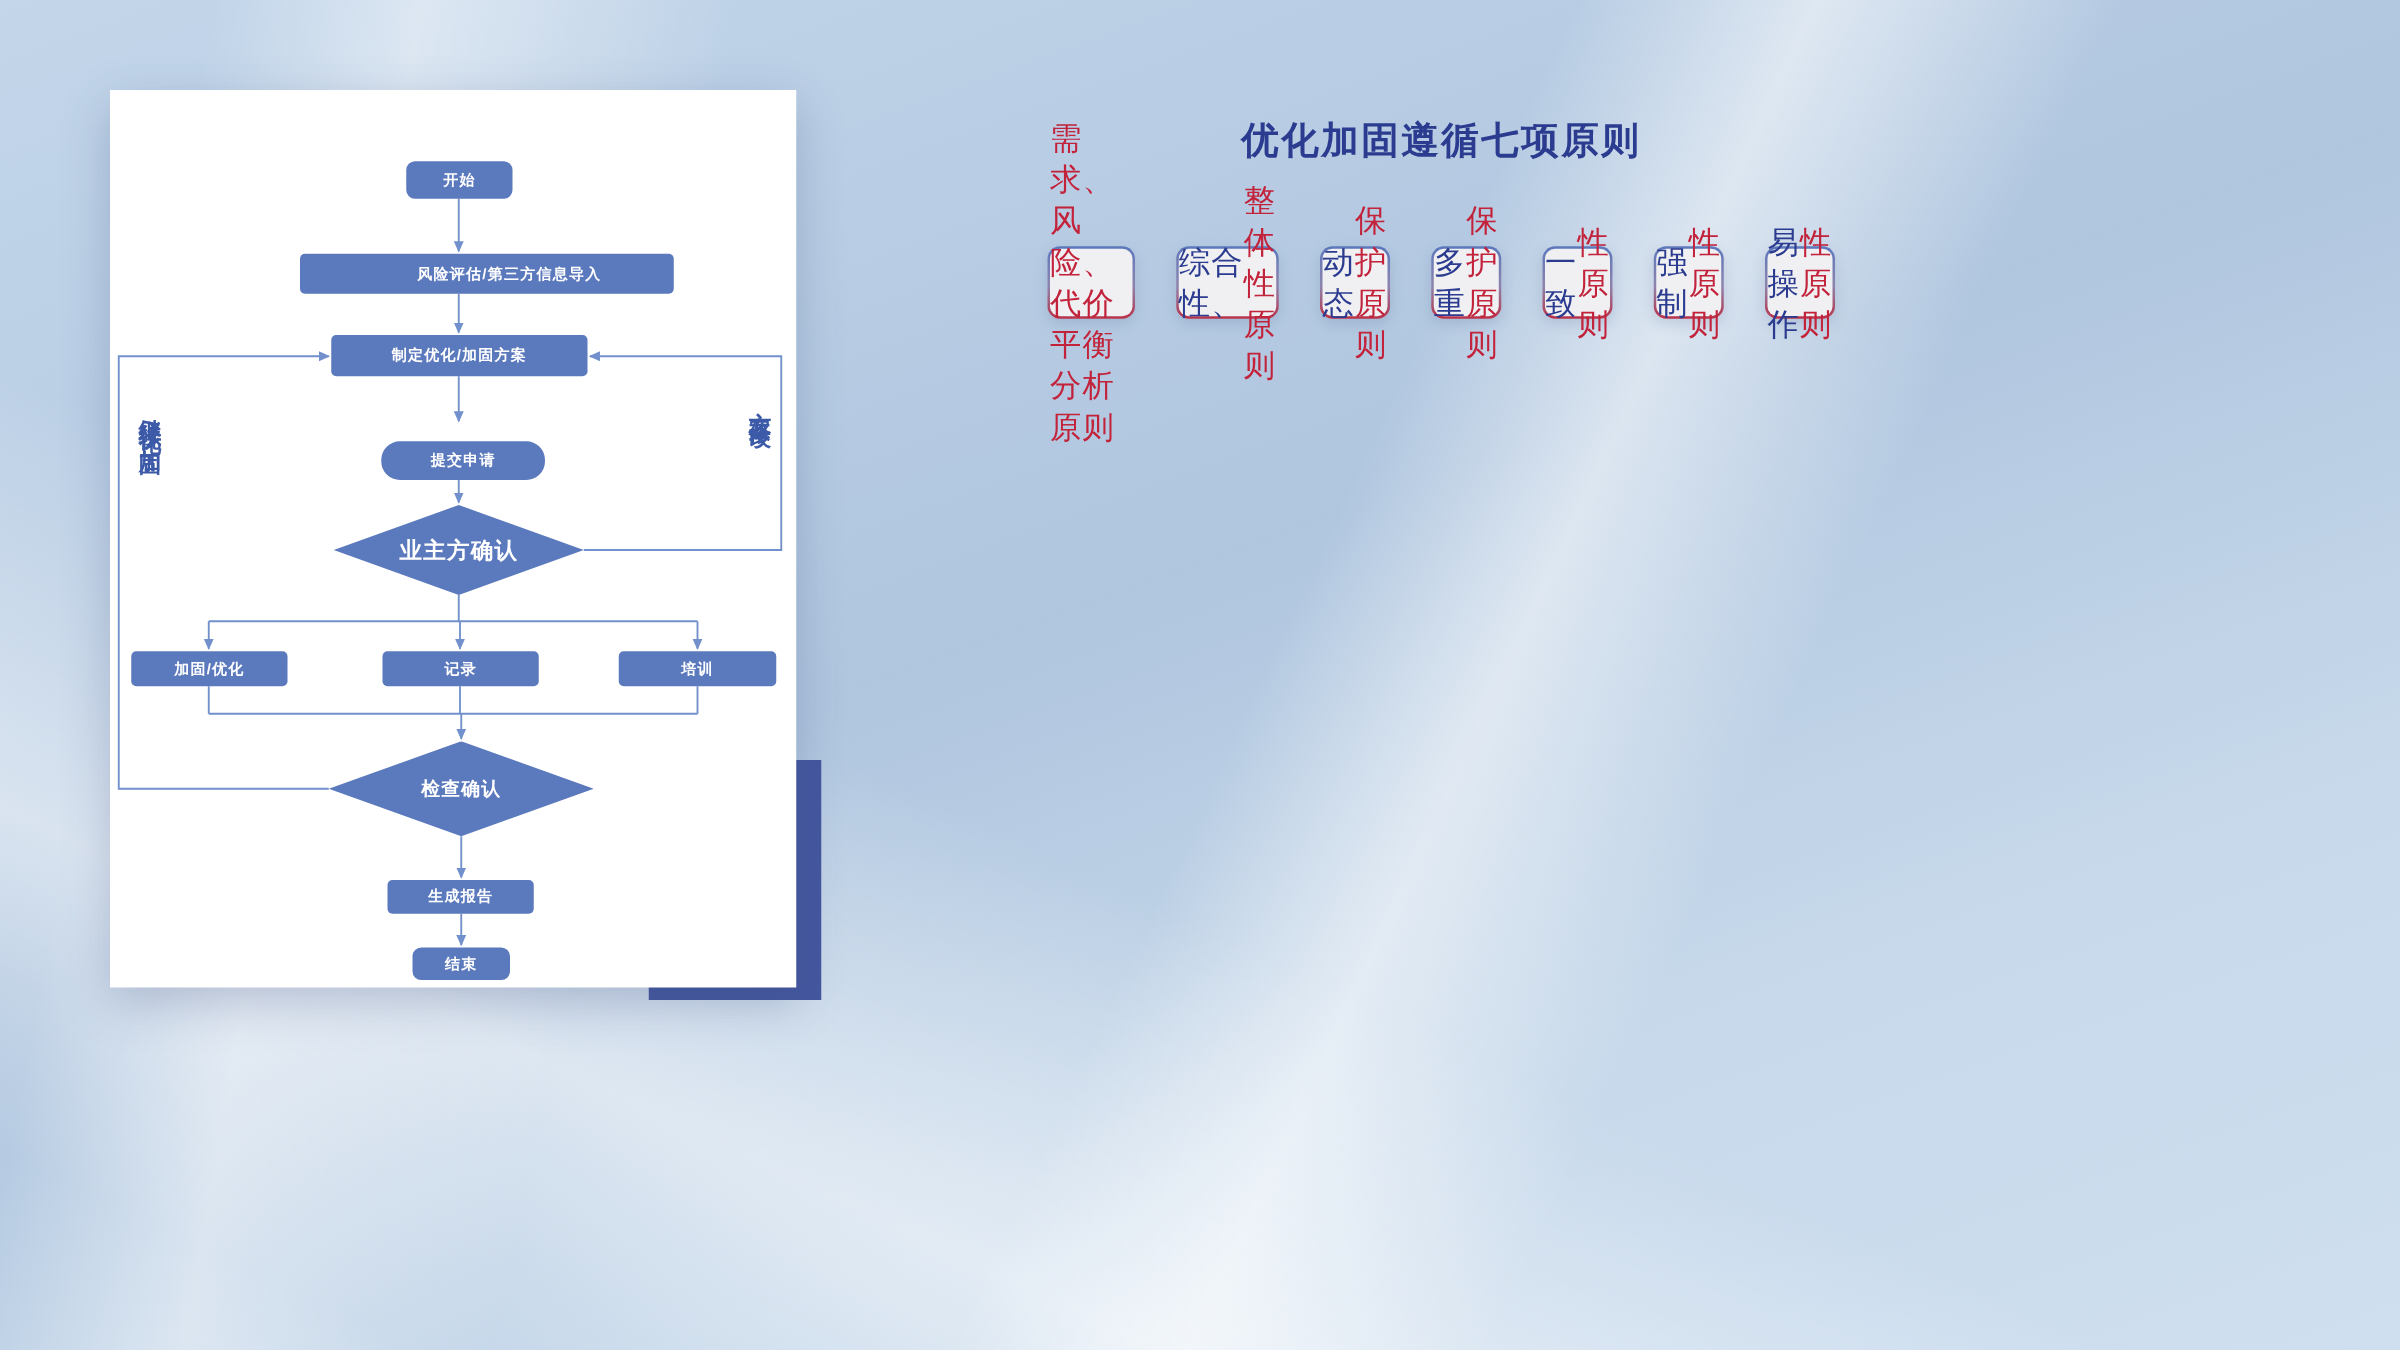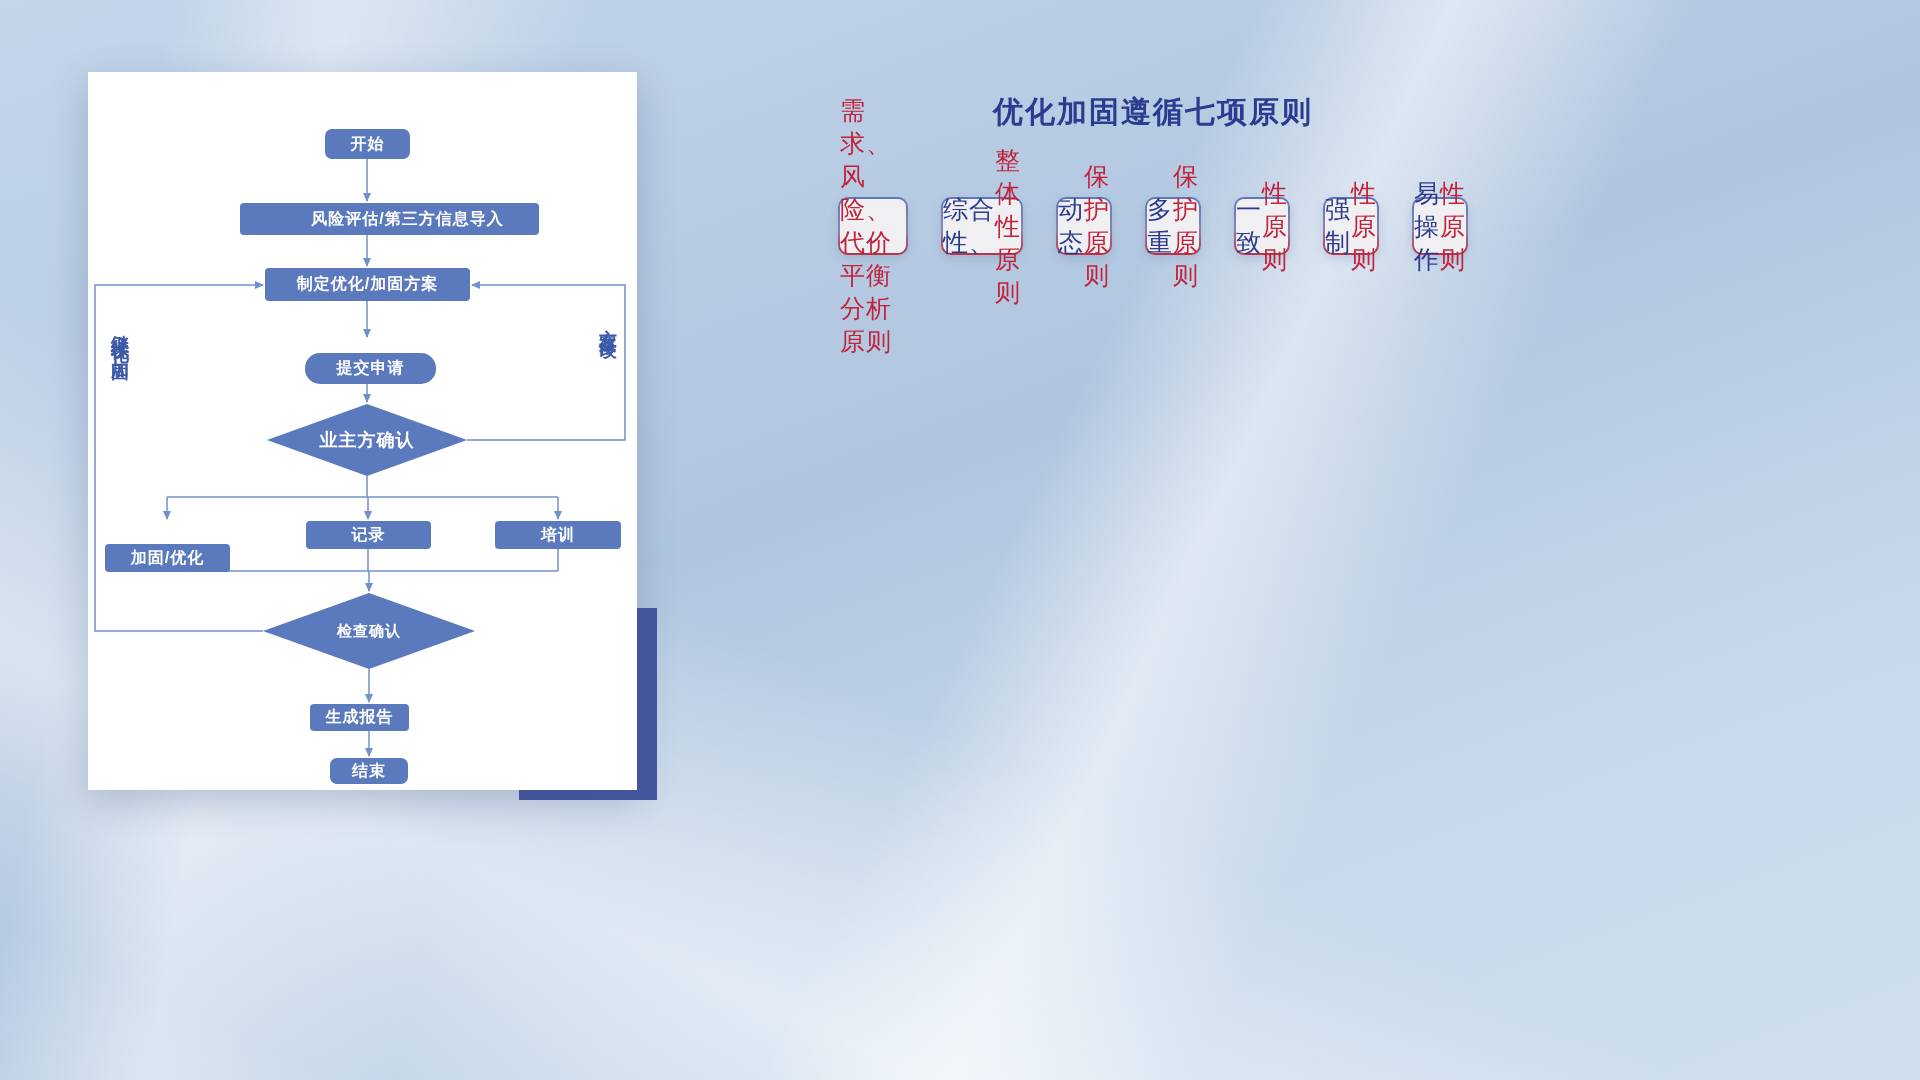--- a/index.html
+++ b/index.html
@@ -21,21 +21,21 @@
   }
   .card {
     position:absolute; left:88px; top:72px; width:549px; height:718px;
     background:#ffffff;
     box-shadow:0 12px 35px rgba(60,80,130,.28);
   }
   .connectors { position:absolute; left:0; top:0; }
   .node {
     position:absolute; background:#5b79bd; color:#fff;
     display:flex; align-items:center; justify-content:center;
-    font-weight:bold; font-size:16px; border-radius:4px;
+    font-weight:bold; font-size:12px; border-radius:4px;
     letter-spacing:1px; white-space:nowrap;
   }
   .node.pill { border-radius:7px; }
   .node.diamond {
     clip-path:polygon(50% 0, 100% 50%, 50% 100%, 0 50%);
     border-radius:0; font-size:18px;
   }
   .vlabel {
     position:absolute; writing-mode:vertical-rl;
     color:#3c5aa8; font-weight:bold; font-size:18px; letter-spacing:4px;
@@ -109,29 +109,29 @@
     <div class="node pill" style="left:237px; top:57px; width:85px; height:30px;">开始</div>
 
     <div class="node" style="left:152px; top:131px; width:299px; height:32px;padding-left:36px;">风险评估/第三方信息导入</div>
 
     <div class="node" style="left:177px; top:196px; width:205px; height:33px;">制定优化/加固方案</div>
 
     <div class="node" style="left:217px; top:281px; width:131px; height:31px;border-radius:15px;">提交申请</div>
 
     <div class="node diamond" style="left:179px; top:332px; width:200px; height:72px;">业主方确认</div>
 
-    <div class="node" style="left:17px; top:449px; width:125px; height:28px;margin-top:23px;">加固/优化</div>
+    <div class="node" style="left:17px; top:449px; width:125px; height:28px;">加固/优化</div>
 
     <div class="node" style="left:218px; top:449px; width:125px; height:28px;">记录</div>
 
     <div class="node" style="left:407px; top:449px; width:126px; height:28px;">培训</div>
 
     <div class="node diamond" style="left:175px; top:521px; width:212px; height:76px; font-size:15px;">检查确认</div>
 
-    <div class="node" style="left:222px; top:632px; width:99px; height:27px;">生成报告</div>
+    <div class="node" style="left:222px; top:632px; width:117px; height:27px;">生成报告</div>
 
     <div class="node pill" style="left:242px; top:686px; width:78px; height:26px;">结束</div>
 
     <div class="vlabel" style="left:20px; top:248px;">继续优化/加固</div>
 
     <div class="vlabel" style="left:508px; top:243px;">方案修改</div>
   </div>
 
   <h1 class="panel-title">优化加固遵循七项原则</h1>
 

